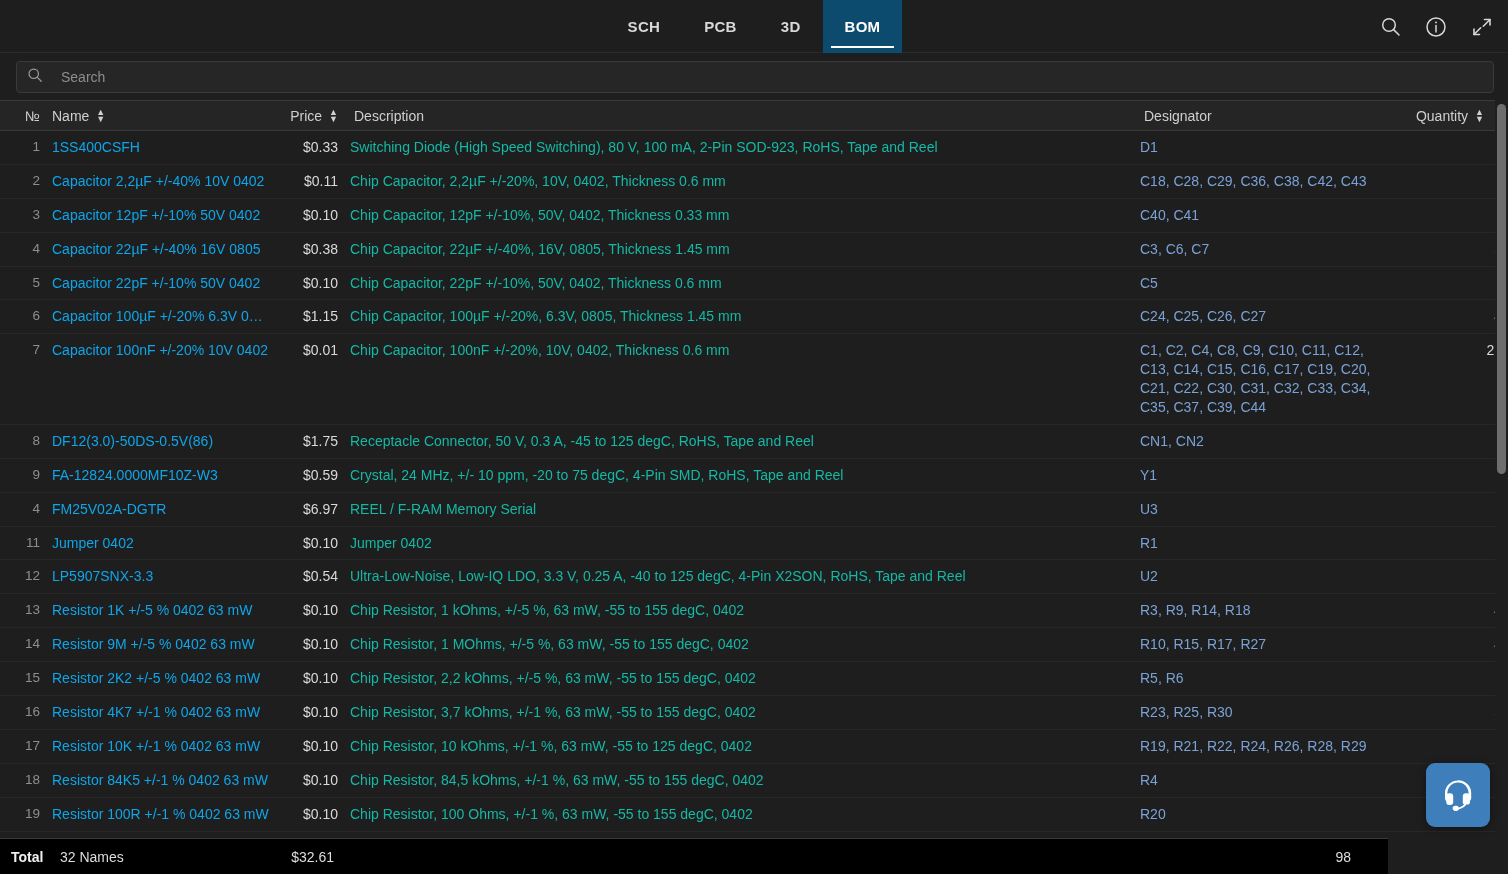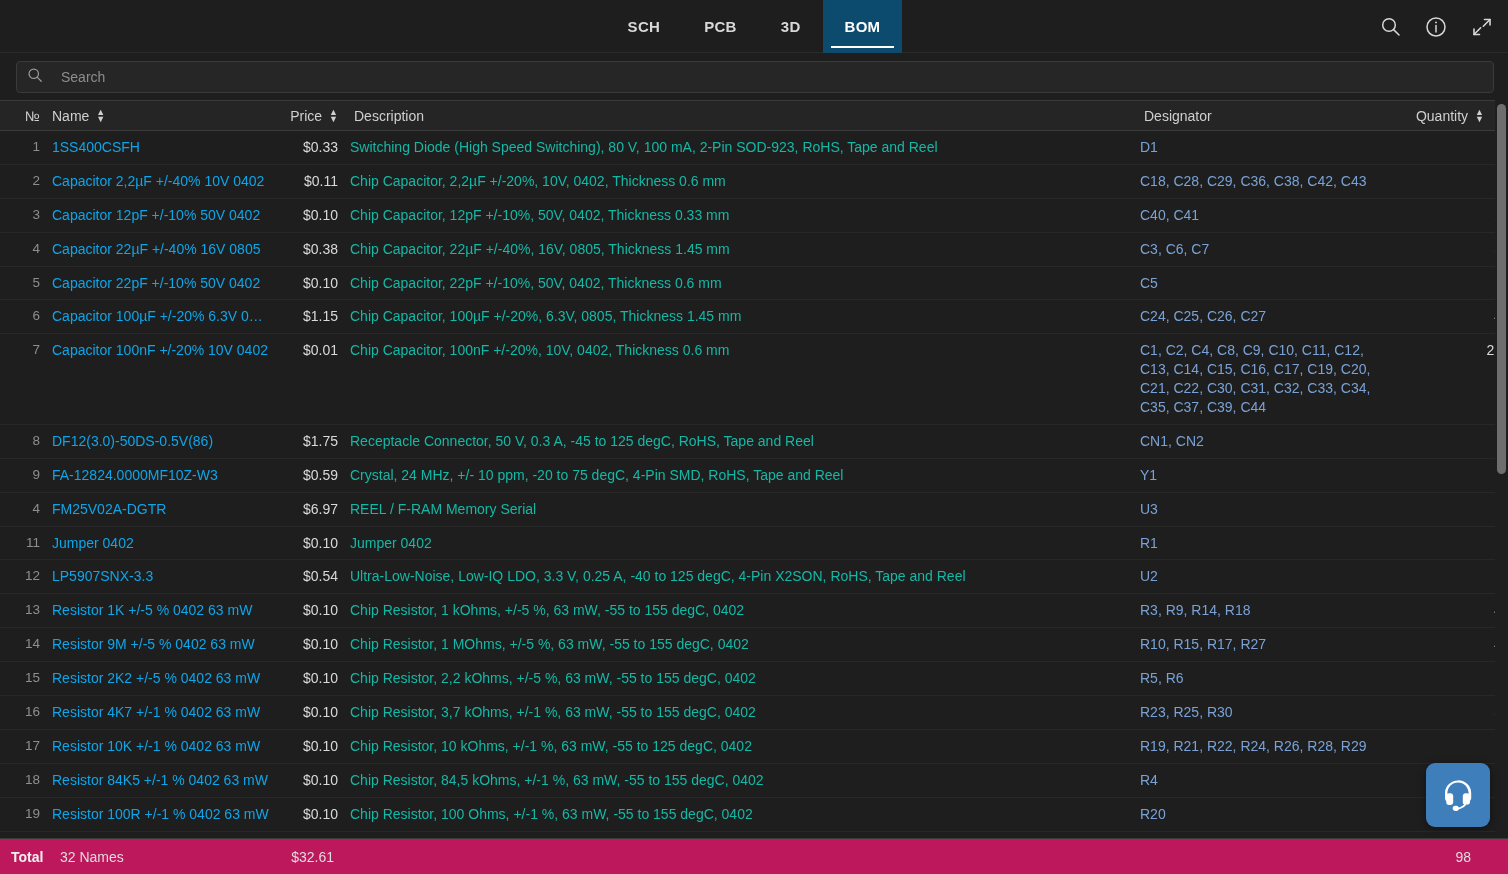--- a/index.html
+++ b/index.html
@@ -179,23 +179,23 @@
     width: 9px;
     height: 370px;
     background: #6e6e6e;
     border-radius: 5px;
   }
 
   
   .totalbar {
     position: absolute;
     left: 0; bottom: 0;
-    width: 1508px;
+    width: 1388px;
     height: 36px;
-    background: #be185d;
+    background: #000000;
     border-top: 1px solid #3a3a3a;
     display: flex;
     align-items: center;
     color: #e2e2e2;
     font-size: 14px;
   }
   .total-label { width: 46px; text-align: left; padding-left: 11px; font-weight: bold; color: #f0f0f0; }
   .total-names { width: 230px; padding-left: 14px; color: #dedede; }
   .total-price { width: 68px; text-align: right; padding-right: 10px; color: #dedede; }
   .total-spacer { flex: 1 1 auto; }

